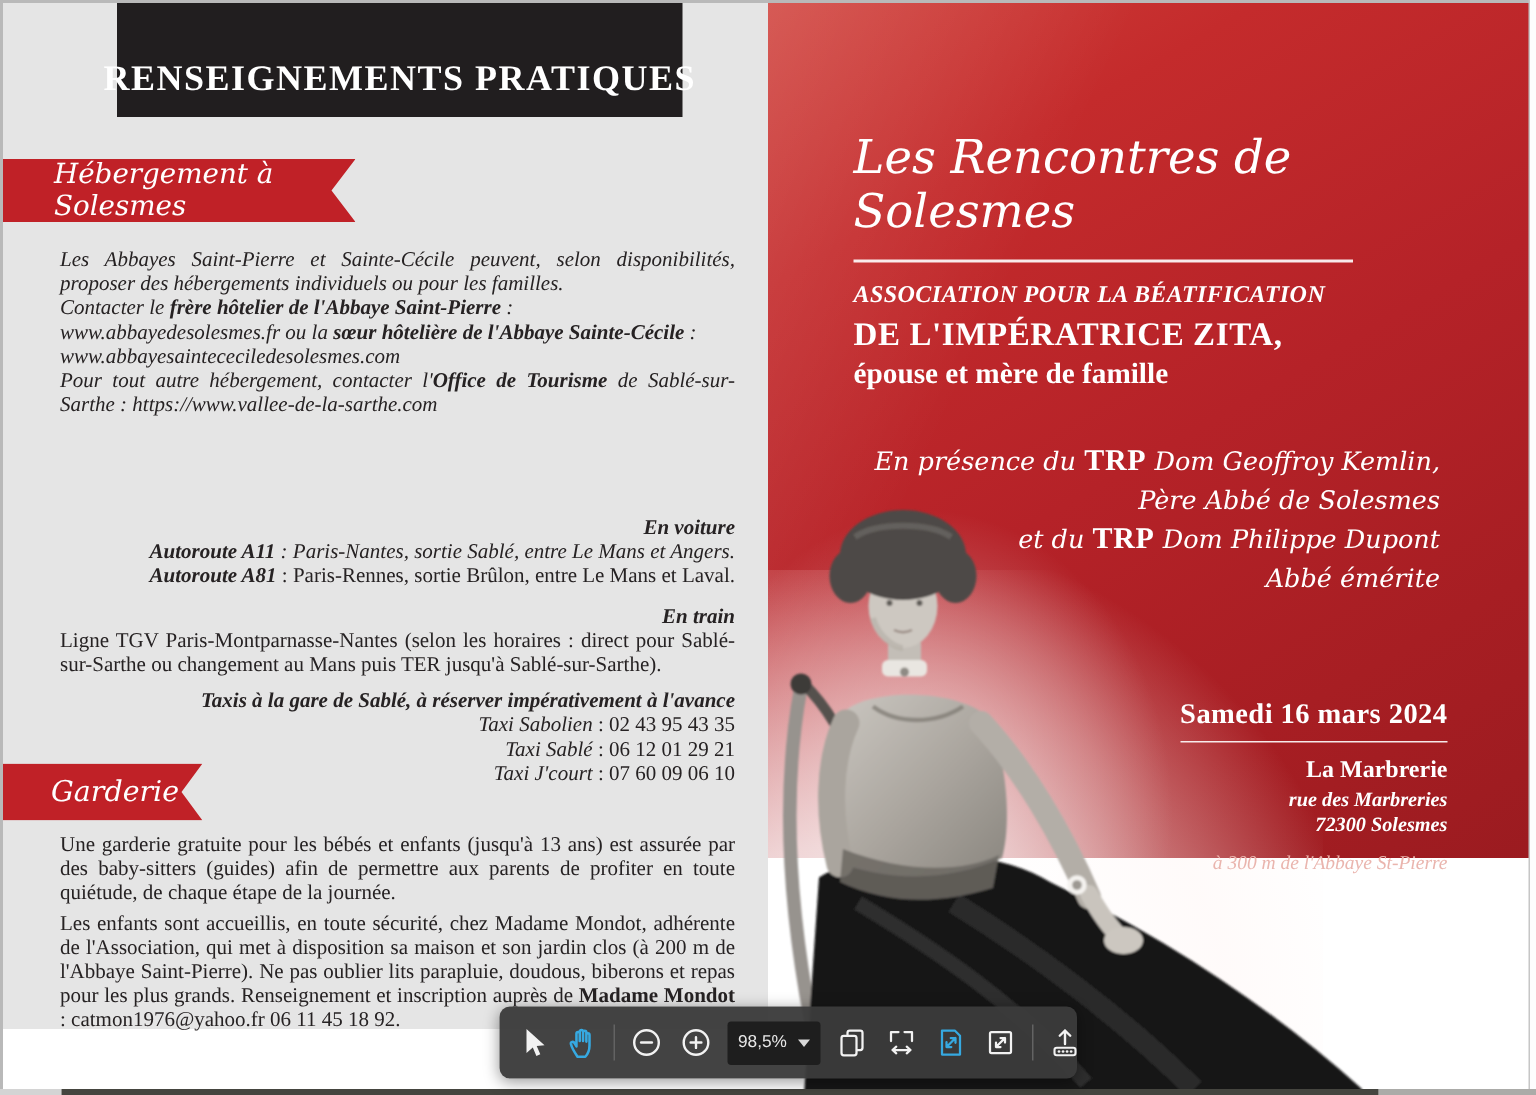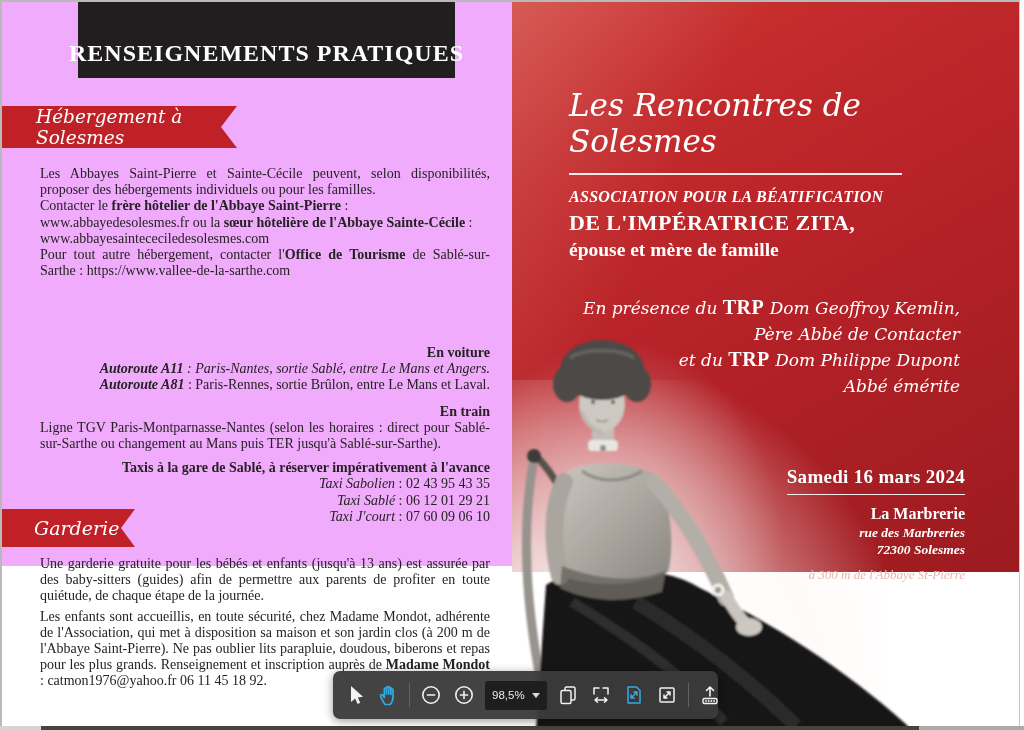--- a/index.html
+++ b/index.html
@@ -4,21 +4,21 @@
 <style>
   html,body{margin:0;padding:0;}
   body{
     width:1024px;height:730px;position:relative;overflow:hidden;
     background:#fff;font-family:"Liberation Serif",serif;
     -webkit-font-smoothing:antialiased;
   }
   .abs{position:absolute;}
 
   
-  #left-page{left:0;top:0;width:512px;height:566px;background:#f0abfc;}
+  #left-page{left:0;top:0;width:512px;height:686px;background:#e5e5e5;}
   #banner{
     left:78px;top:2px;width:377px;height:76px;background:#211e1f;
     display:flex;justify-content:center;align-items:flex-end;padding-bottom:11px;box-sizing:border-box;
   }
   #banner span{
     color:#fff;font-weight:bold;font-size:24px;letter-spacing:1px;white-space:nowrap;
   }
   .ribbon{
     background:#c02127;color:#fff;display:flex;align-items:center;box-sizing:border-box;
   }
@@ -28,23 +28,23 @@
   #ribbon-acces{left:213px;top:293px;width:299px;height:42px;padding-left:40px;font-size:16px;
     clip-path:polygon(26px 0,100% 0,100% 100%,0 100%);}
   #ribbon-garderie{left:0;top:509px;width:135px;height:38px;padding-left:34px;font-size:19px;
     clip-path:polygon(0 0,100% 0,calc(100% - 14px) 50%,100% 100%,0 100%);}
 
   .bodytext{color:#262223;font-size:14px;line-height:16.2px;}
   .bodytext .b,.bodytext b{font-weight:bold;}
   .bodytext .i{font-style:italic;}
   .just{text-align:justify;}
   .rt{text-align:right;}
-  #heberg-text{left:40px;top:166px;width:450px;}
+  #heberg-text{left:40px;top:166px;width:450px;font-style:italic;}
   #acces-text{left:40px;top:345px;width:450px;}
-  #acces-text .hline{font-weight:bold;}
+  #acces-text .hline{font-weight:bold;font-style:italic;}
   #acces-text .gap{margin-top:10px;}
   #acces-text .sgap{margin-top:8px;}
   #garderie-text{left:40px;top:556px;width:450px;}
   #garderie-text p{margin:0 0 4px 0;}
 
   
   #right-page{
     left:512px;top:0;width:512px;height:572px;
     background:linear-gradient(150deg,#d0403a 0%,#c42b2c 22%,#b52228 52%,#a71e23 78%,#9b1b20 100%);
     color:#fff;
@@ -199,21 +199,21 @@
   <div id="title-block" class="abs">
     <div id="main-title">Les Rencontres de Solesmes</div>
     <div id="title-rule"></div>
     <div id="subtitle1">ASSOCIATION POUR LA BÉATIFICATION</div>
     <div id="subtitle2">DE L'IMPÉRATRICE ZITA,</div>
     <div id="subtitle3">épouse et mère de famille</div>
   </div>
 
   <div id="presence" class="abs script">
     <div><span>En présence du </span><span class="trp">TRP</span><span> Dom Geoffroy Kemlin,</span></div>
-    <div>Père Abbé de Contacter</div>
+    <div>Père Abbé de Solesmes</div>
     <div><span>et du </span><span class="trp">TRP</span><span> Dom Philippe Dupont</span></div>
     <div>Abbé émérite</div>
   </div>
 
   <div id="date-block" class="abs">
     <div id="event-date">Samedi 16 mars 2024</div>
     <div id="date-rule"></div>
     <div id="venue-name">La Marbrerie</div>
     <div class="venue-line">rue des Marbreries</div>
     <div class="venue-line">72300 Solesmes</div>

